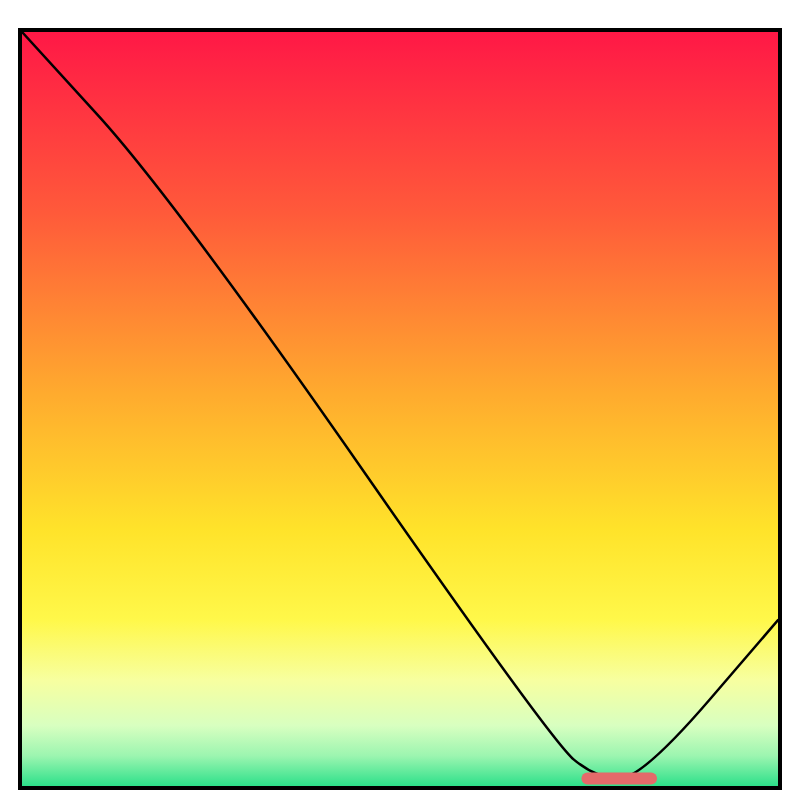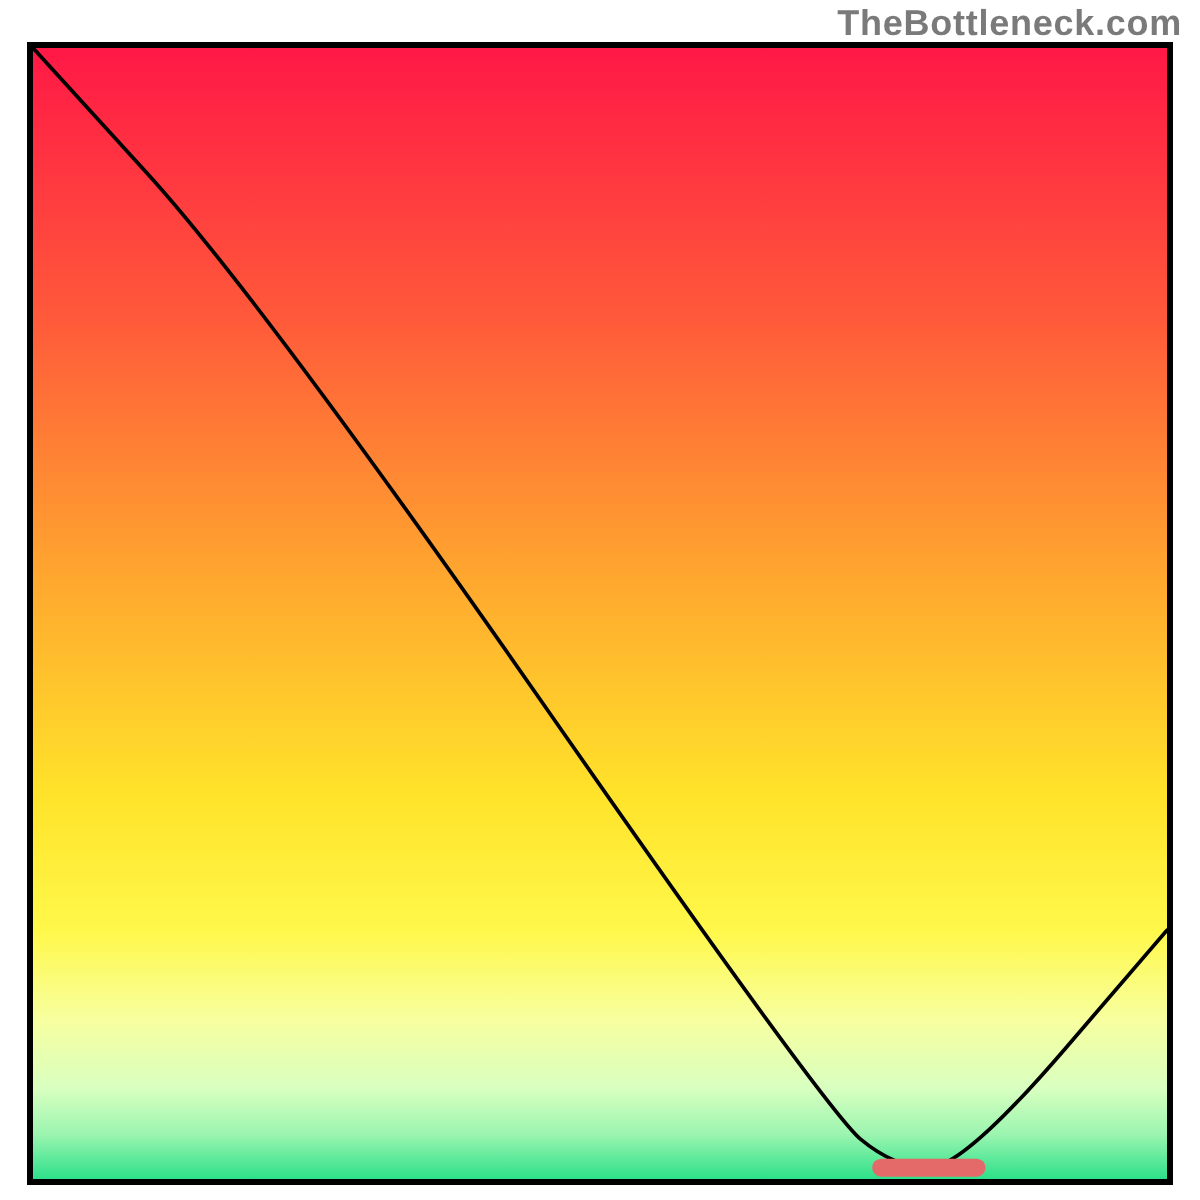--- a/index.html
+++ b/index.html
@@ -42,21 +42,20 @@
   svg {
     position: absolute;
     inset: 0;
     display: block;
   }
 </style>
 </head>
 <body>
 
 <div class="wrap">
-  <div class="watermark">TheBottleneck.com</div>
 
   <div class="frame">
     <div class="plot">
       <svg id="bg-svg" viewBox="0 0 756 754" preserveAspectRatio="none">
         <defs>
           <linearGradient id="grad" x1="0" y1="0" x2="0" y2="1">
               <stop offset="0%" stop-color="#ff1846"></stop>
               <stop offset="24%" stop-color="#ff5a3a"></stop>
               <stop offset="48%" stop-color="#ffab2e"></stop>
               <stop offset="66%" stop-color="#ffe32a"></stop>

